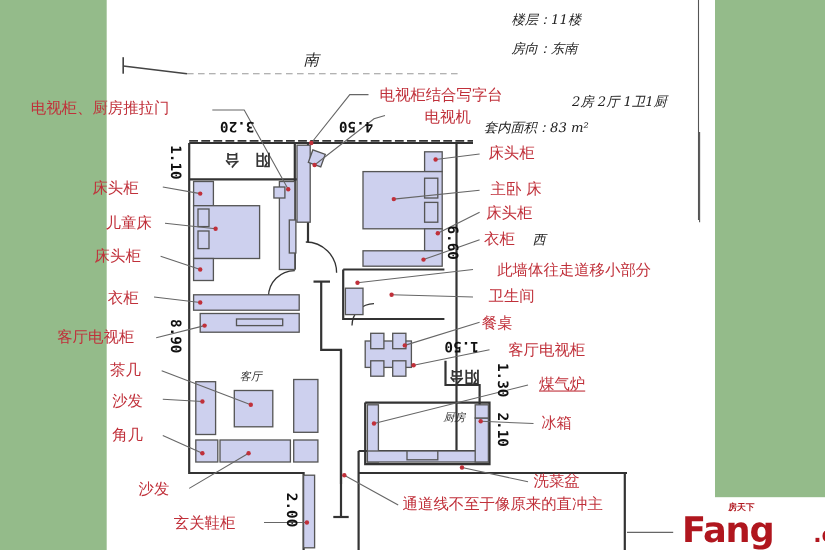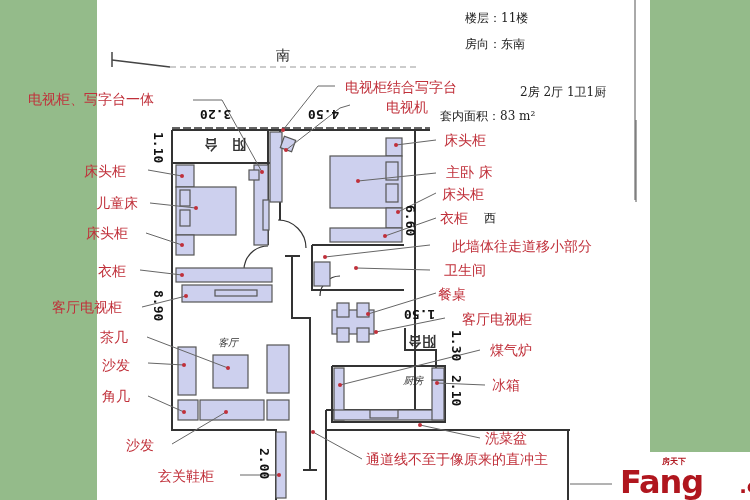--- a/index.html
+++ b/index.html
@@ -1,20 +1,20 @@
 <!DOCTYPE html>
 <html><head>
 <meta charset="utf-8">
 <style>
   html,body{margin:0;padding:0;}
   body{width:750px;height:500px;position:relative;overflow:hidden;background:#94bb8a;font-family:"DejaVu Sans",sans-serif;}
   .paper2{position:absolute;left:97px;top:0;width:553px;height:500px;background:#fff;}
   .logo-bg{position:absolute;left:612px;top:452px;width:138px;height:48px;background:#fff;}
   .lbl{position:absolute;color:#c0303a;font-family:"DejaVu Serif",serif;font-size:14px;white-space:nowrap;line-height:1;}
-  .hw{position:absolute;color:#222;font-family:"DejaVu Serif",serif;font-size:12px;white-space:nowrap;line-height:1;}
+  .hw{position:absolute;color:#222;font-family:"DejaVu Serif",serif;font-size:12px;font-style:italic;white-space:nowrap;line-height:1;}
   .dim{position:absolute;color:#111;font-family:"DejaVu Sans Mono",monospace;font-size:13px;font-weight:bold;white-space:nowrap;line-height:1;}
   .dimv{writing-mode:vertical-rl;}
   .flip{transform:rotate(180deg);}
   .small{position:absolute;color:#333;font-family:"DejaVu Serif",serif;font-size:10px;white-space:nowrap;line-height:1;}
   svg{position:absolute;left:0;top:0;}
   .logo{position:absolute;left:620px;top:466px;font-family:"DejaVu Sans",sans-serif;font-weight:bold;color:#b0161e;line-height:1;}
   .logo .big{font-size:32px;letter-spacing:-1px;}
   .logo .com{font-size:20px;margin-left:36px;}
   .logo .cn{position:absolute;left:42px;top:-8px;font-size:8px;color:#b0161e;}
 </style>
@@ -188,21 +188,21 @@
 <div class="dim flip" style="left:404px;top:308px;">1.50</div>
 <div class="dim dimv" style="left:450px;top:330px;">1.30</div>
 <div class="dim dimv" style="left:450px;top:375px;">2.10</div>
 <div class="dim dimv" style="left:258px;top:448px;">2.00</div>
 
 <div class="small flip" style="left:190px;top:138px;font-size:14px;font-weight:bold;letter-spacing:14px;">阳台</div>
 <div class="small" style="left:218px;top:338px;font-style:italic;">客厅</div>
 <div class="small" style="left:403px;top:376px;font-style:italic;">厨房</div>
 <div class="small flip" style="left:408px;top:335px;font-size:14px;font-weight:bold;">阳台</div>
 
-<div class="lbl" style="left:28px;top:92px;">电视柜、写字台一体</div>
+<div class="lbl" style="left:28px;top:92px;">电视柜、厨房推拉门</div>
 <div class="lbl" style="left:84px;top:164px;">床头柜</div>
 <div class="lbl" style="left:96px;top:196px;">儿童床</div>
 <div class="lbl" style="left:86px;top:226px;">床头柜</div>
 <div class="lbl" style="left:98px;top:264px;">衣柜</div>
 <div class="lbl" style="left:52px;top:300px;">客厅电视柜</div>
 <div class="lbl" style="left:100px;top:330px;">茶几</div>
 <div class="lbl" style="left:102px;top:358px;">沙发</div>
 <div class="lbl" style="left:102px;top:389px;">角几</div>
 <div class="lbl" style="left:126px;top:438px;">沙发</div>
 <div class="lbl" style="left:158px;top:469px;text-align:center;">玄关鞋柜</div>
@@ -211,21 +211,21 @@
 <div class="lbl" style="left:386px;top:100px;">电视机</div>
 <div class="lbl" style="left:444px;top:133px;">床头柜</div>
 <div class="lbl" style="left:446px;top:165px;">主卧 床</div>
 <div class="lbl" style="left:442px;top:187px;">床头柜</div>
 <div class="lbl" style="left:440px;top:211px;">衣柜</div>
 <div class="hw" style="left:484px;top:212px;">西</div>
 <div class="lbl" style="left:452px;top:239px;">此墙体往走道移小部分</div>
 <div class="lbl" style="left:444px;top:263px;">卫生间</div>
 <div class="lbl" style="left:438px;top:287px;">餐桌</div>
 <div class="lbl" style="left:462px;top:312px;">客厅电视柜</div>
-<div class="lbl" style="left:490px;top:343px;">煤气炉</div>
+<div class="lbl" style="left:490px;top:343px;text-decoration:underline;">煤气炉</div>
 <div class="lbl" style="left:492px;top:378px;">冰箱</div>
 <div class="lbl" style="left:485px;top:431px;">洗菜盆</div>
 <div class="lbl" style="left:366px;top:452px;">通道线不至于像原来的直冲主</div>
 
 <div class="logo-bg"></div>
 <div class="logo">
   <span class="big">Fang</span><span class="com">.com</span>
   <span class="cn">房天下</span>
 </div>
 

